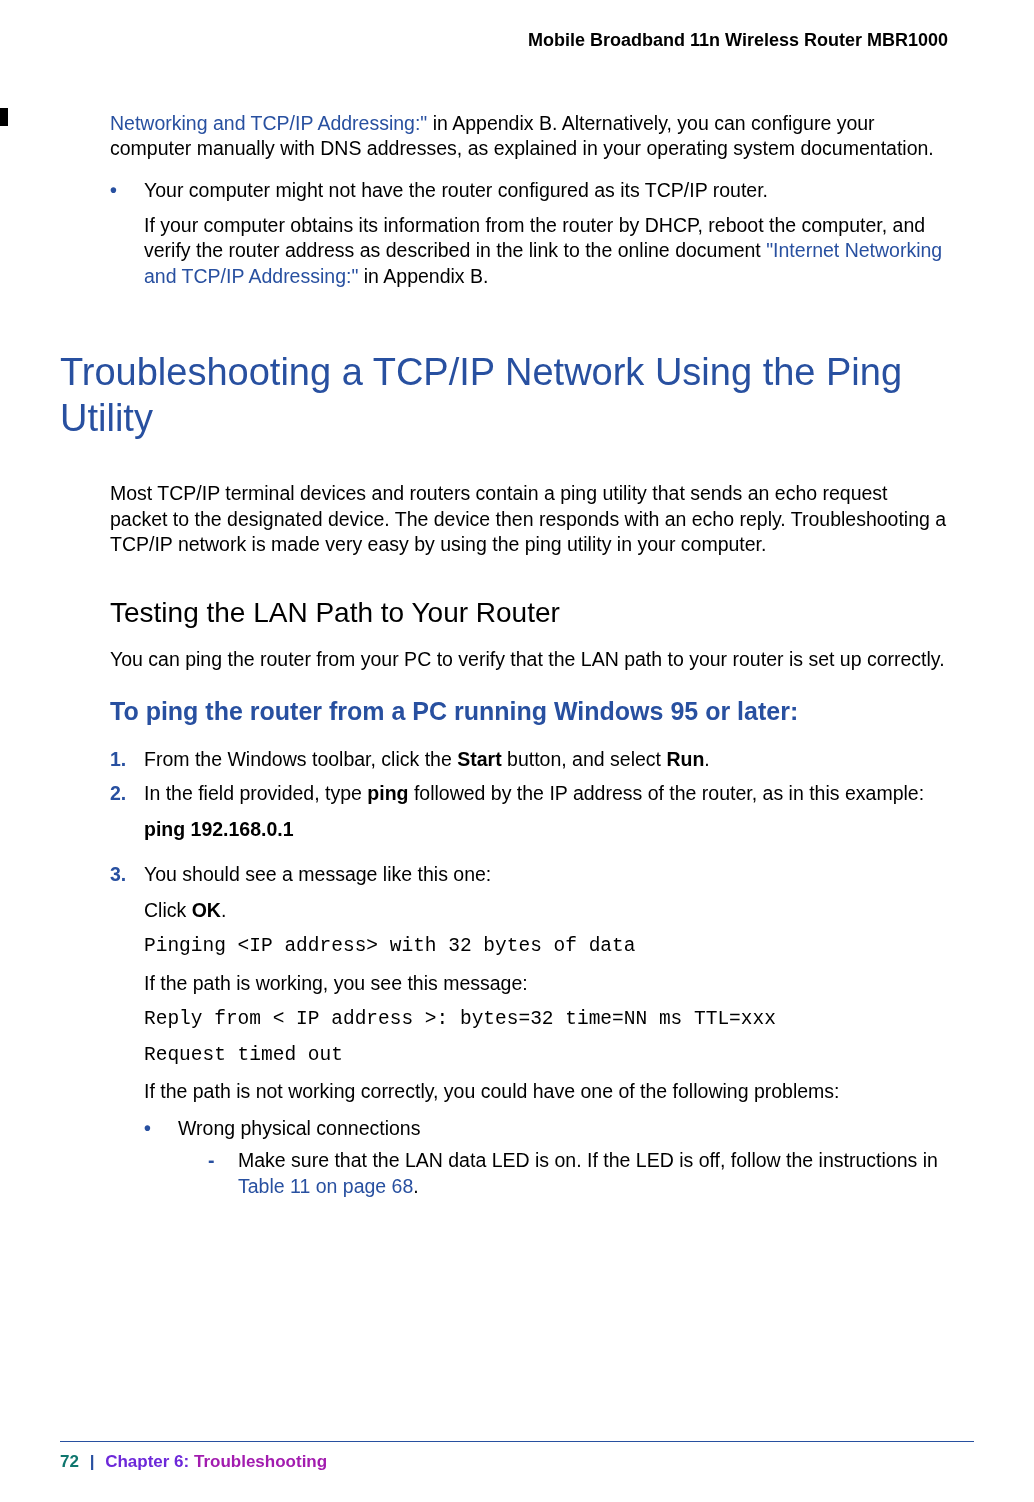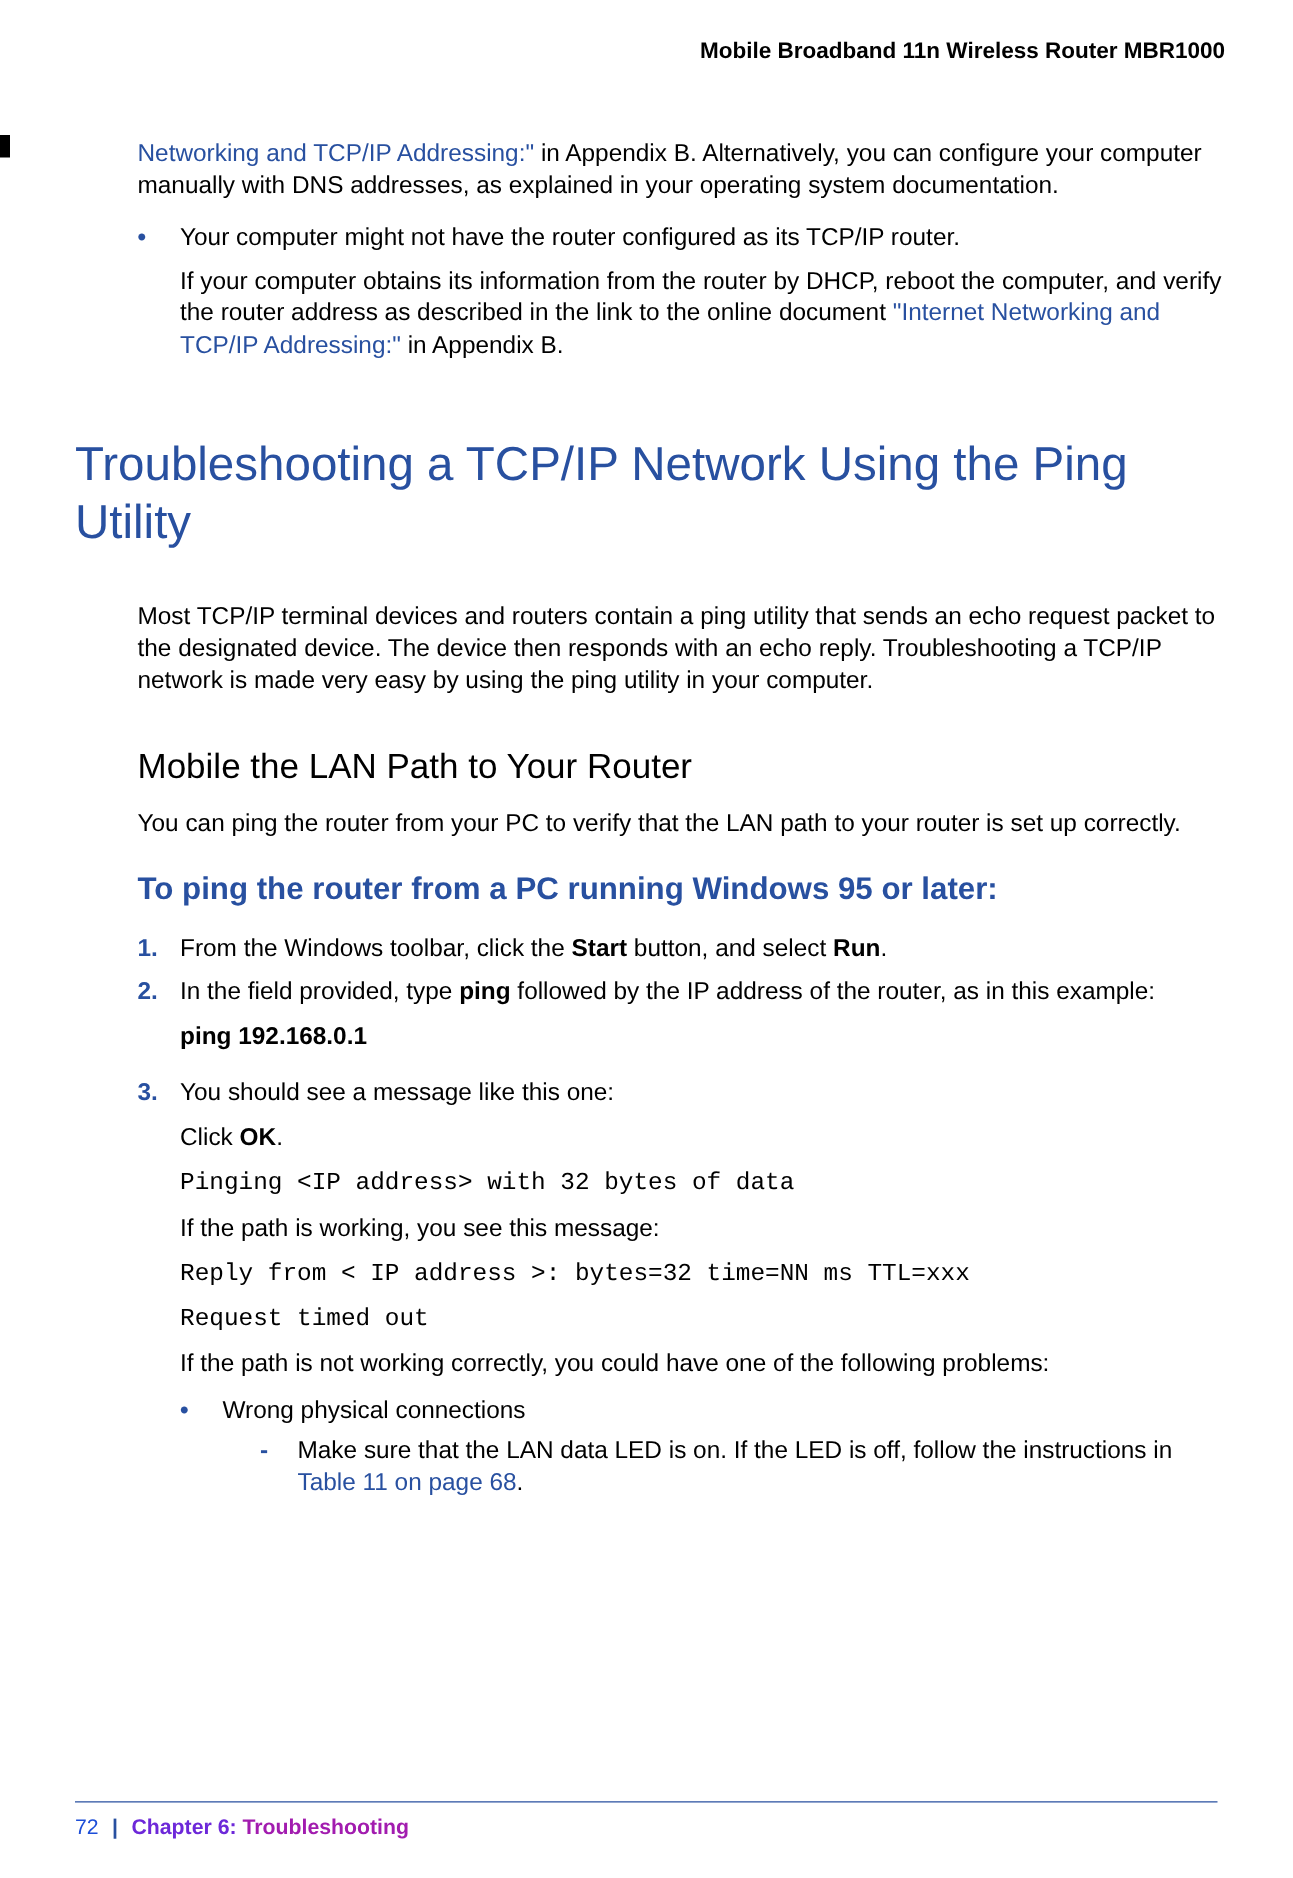--- a/index.html
+++ b/index.html
@@ -5,21 +5,21 @@
     * { margin: 0; padding: 0; box-sizing: border-box; }
     body {
       font-family: Arial, Helvetica, sans-serif;
       width: 1034px;
       height: 1502px;
       position: relative;
       background: #fff;
       color: #000;
     }
     .page {
-      padding: 30px 44px 0 60px;
+      padding: 30px 76px 0 60px;
       position: relative;
       height: 100%;
     }
     .header-title {
       text-align: right;
       font-weight: bold;
       font-size: 18px;
       margin-bottom: 60px;
       padding-right: 10px;
     }
@@ -150,22 +150,22 @@
       bottom: 60px;
       border-top: 1px solid #2850a0;
     }
     .footer {
       position: absolute;
       left: 60px;
       bottom: 30px;
       font-size: 17px;
     }
     .footer .pagenum {
-      color: #1d4ed8;
-      font-weight: normal;
+      color: #0f766e;
+      font-weight: bold;
     }
     .footer .sep {
       color: #2850a0;
       font-weight: bold;
       margin: 0 6px;
     }
     .footer .chapter {
       color: #6d28d9;
       font-weight: bold;
     }
@@ -193,21 +193,21 @@
         <div class="bullet-para">
           <span>If your computer obtains its information from the router by DHCP, reboot the computer, and verify the router address as described in the link to the online document </span><span class="link-text">"Internet Networking and TCP/IP Addressing:"</span><span> in Appendix B.</span>
         </div>
       </div>
     </div>
 
     <div class="h1">Troubleshooting a TCP/IP Network Using the Ping Utility</div>
 
     <div class="intro">Most TCP/IP terminal devices and routers contain a ping utility that sends an echo request packet to the designated device. The device then responds with an echo reply. Troubleshooting a TCP/IP network is made very easy by using the ping utility in your computer.</div>
 
-    <div class="h2">Mobile the LAN Path to Your Router</div>
+    <div class="h2">Testing the LAN Path to Your Router</div>
 
     <div class="para">You can ping the router from your PC to verify that the LAN path to your router is set up correctly.</div>
 
     <div class="task-title">To ping the router from a PC running Windows 95 or later:</div>
 
     <div class="numlist">
       <div class="numitem">
         <div class="num">1.</div>
         <div class="numcontent">
           <span>From the Windows toolbar, click the </span><span class="bold">Start</span><span> button, and select </span><span class="bold">Run</span><span>.</span>

